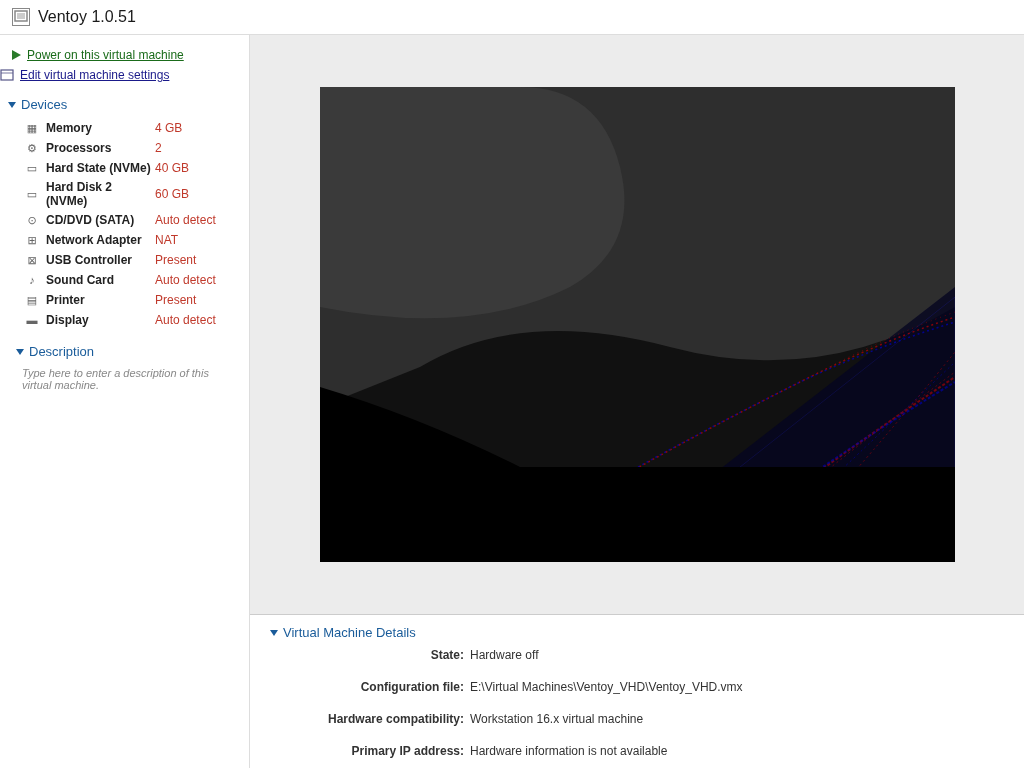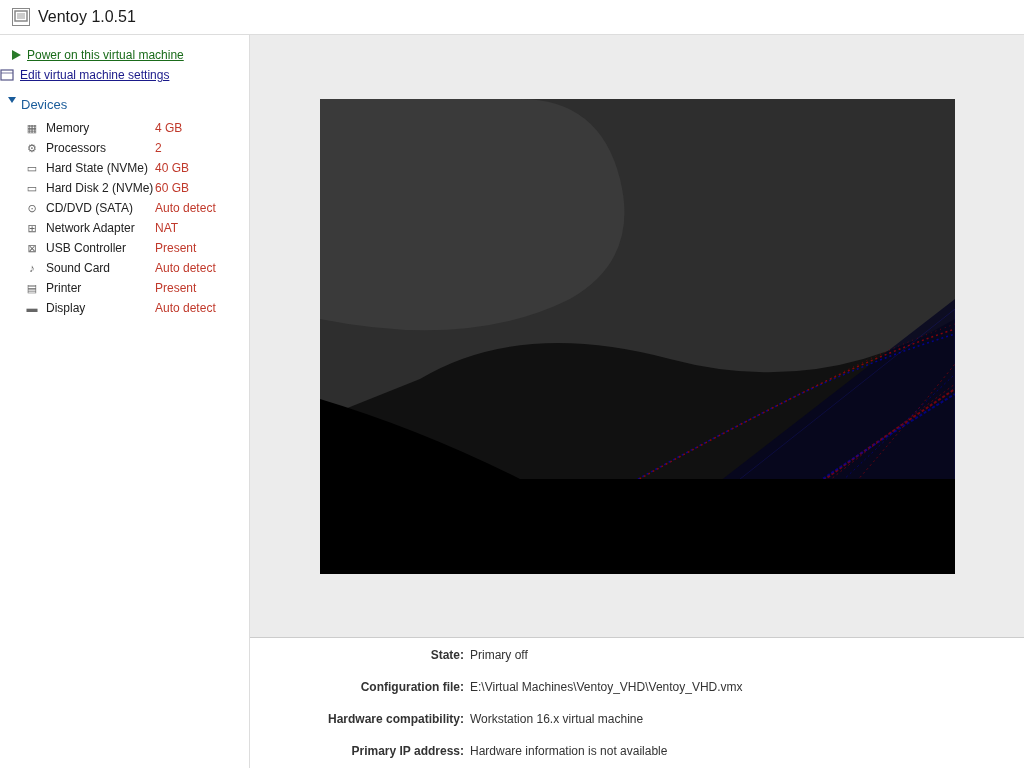--- a/index.html
+++ b/index.html
@@ -88,21 +88,21 @@
     .edit-icon {
       width: 14px;
       height: 14px;
       margin-right: 6px;
       flex-shrink: 0;
       position: relative;
     }
 
     .section-header {
       display: flex;
-      align-items: flex-start;
+      align-items: center;
       padding: 4px 8px;
       color: #1a5c9a;
       font-size: 13px;
       font-weight: 500;
       cursor: pointer;
       user-select: none;
     }
 
     .chevron-down {
       width: 0;
@@ -132,20 +132,21 @@
       flex-shrink: 0;
       display: flex;
       align-items: center;
       justify-content: center;
     }
 
     .device-name {
       flex: 1;
       color: #222;
       font-size: 12px;
+      font-weight: bold;
     }
 
     .device-value {
       color: #c0392b;
       font-size: 12px;
       min-width: 80px;
     }
 
     .description-section {
       padding: 8px 8px 4px 8px;
@@ -346,20 +347,27 @@
           <span class="device-value">Present</span>
         </div>
 
         <div class="device-row">
           <div class="device-icon icon-display"></div>
           <span class="device-name">Display</span>
           <span class="device-value">Auto detect</span>
         </div>
       </div>
 
+      <div class="description-section">
+        <div class="section-header">
+          <div class="chevron-down"></div>
+          <span>Description</span>
+        </div>
+        <div class="description-text">Type here to enter a description of this virtual machine.</div>
+      </div>
     </div>
 
     <div class="right-panel">
 
       <div class="vm-preview-area">
         <div class="vm-screen">
           <div class="vm-screen-content">
             <div class="screen-dark-bg"></div>
 
             <svg width="635" height="475" viewBox="0 0 635 475" xmlns="http://www.w3.org/2000/svg" style="position:absolute;top:0;left:0;">
@@ -393,24 +401,28 @@
               </g>
 
               <rect x="0" y="380" width="635" height="95" fill="#000"></rect>
               <path d="M0,300 Q100,330 200,380 Q300,420 400,475 L0,475 Z" fill="#000"></path>
             </svg>
           </div>
         </div>
       </div>
 
       <div class="vm-details-section">
+        <div class="vm-details-header">
+          <div class="chevron-down"></div>
+          <span>Virtual Machine Details</span>
+        </div>
         <div class="vm-details-rows">
           <div class="vm-detail-row">
             <span class="vm-detail-label">State:</span>
-            <span class="vm-detail-value">Primary off</span>
+            <span class="vm-detail-value">Hardware off</span>
           </div>
           <div class="vm-detail-row">
             <span class="vm-detail-label">Configuration file:</span>
             <span class="vm-detail-value">E:\Virtual Machines\Ventoy_VHD\Ventoy_VHD.vmx</span>
           </div>
           <div class="vm-detail-row">
             <span class="vm-detail-label">Hardware compatibility:</span>
             <span class="vm-detail-value">Workstation 16.x virtual machine</span>
           </div>
           <div class="vm-detail-row">

